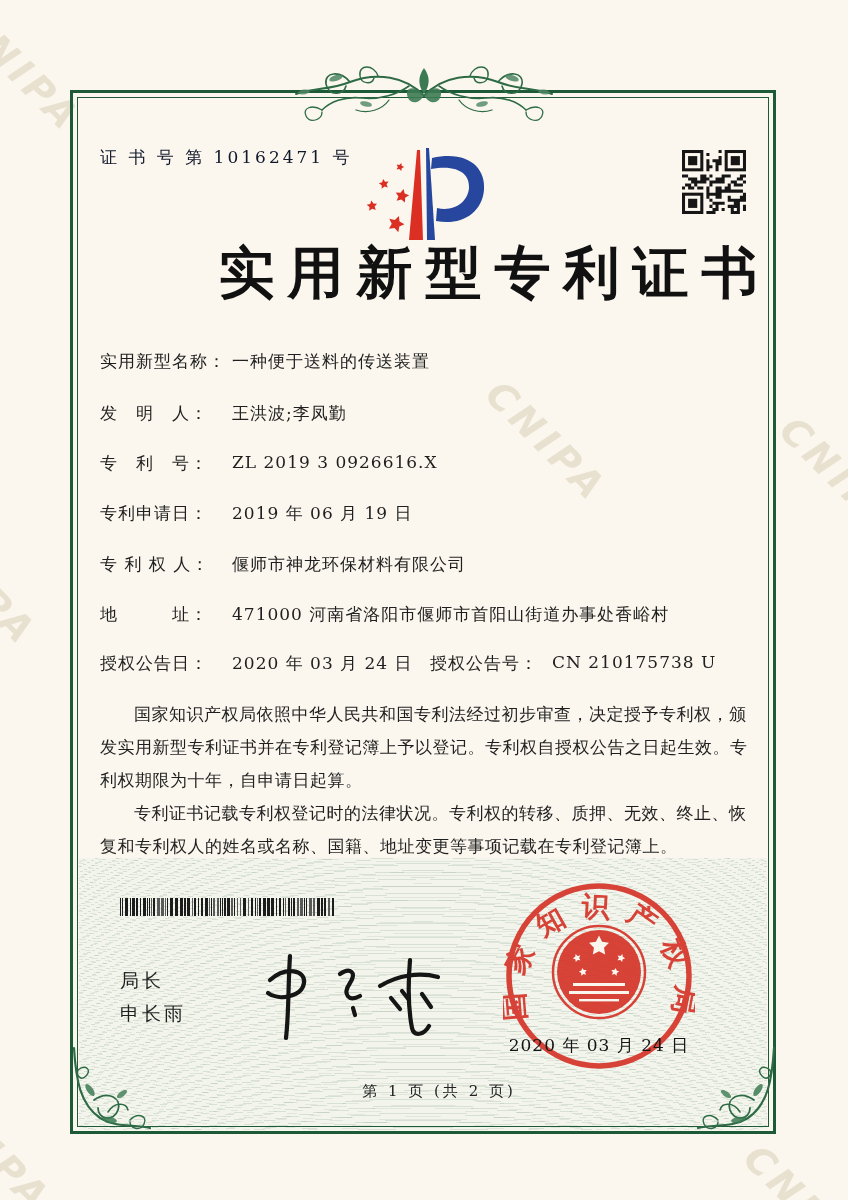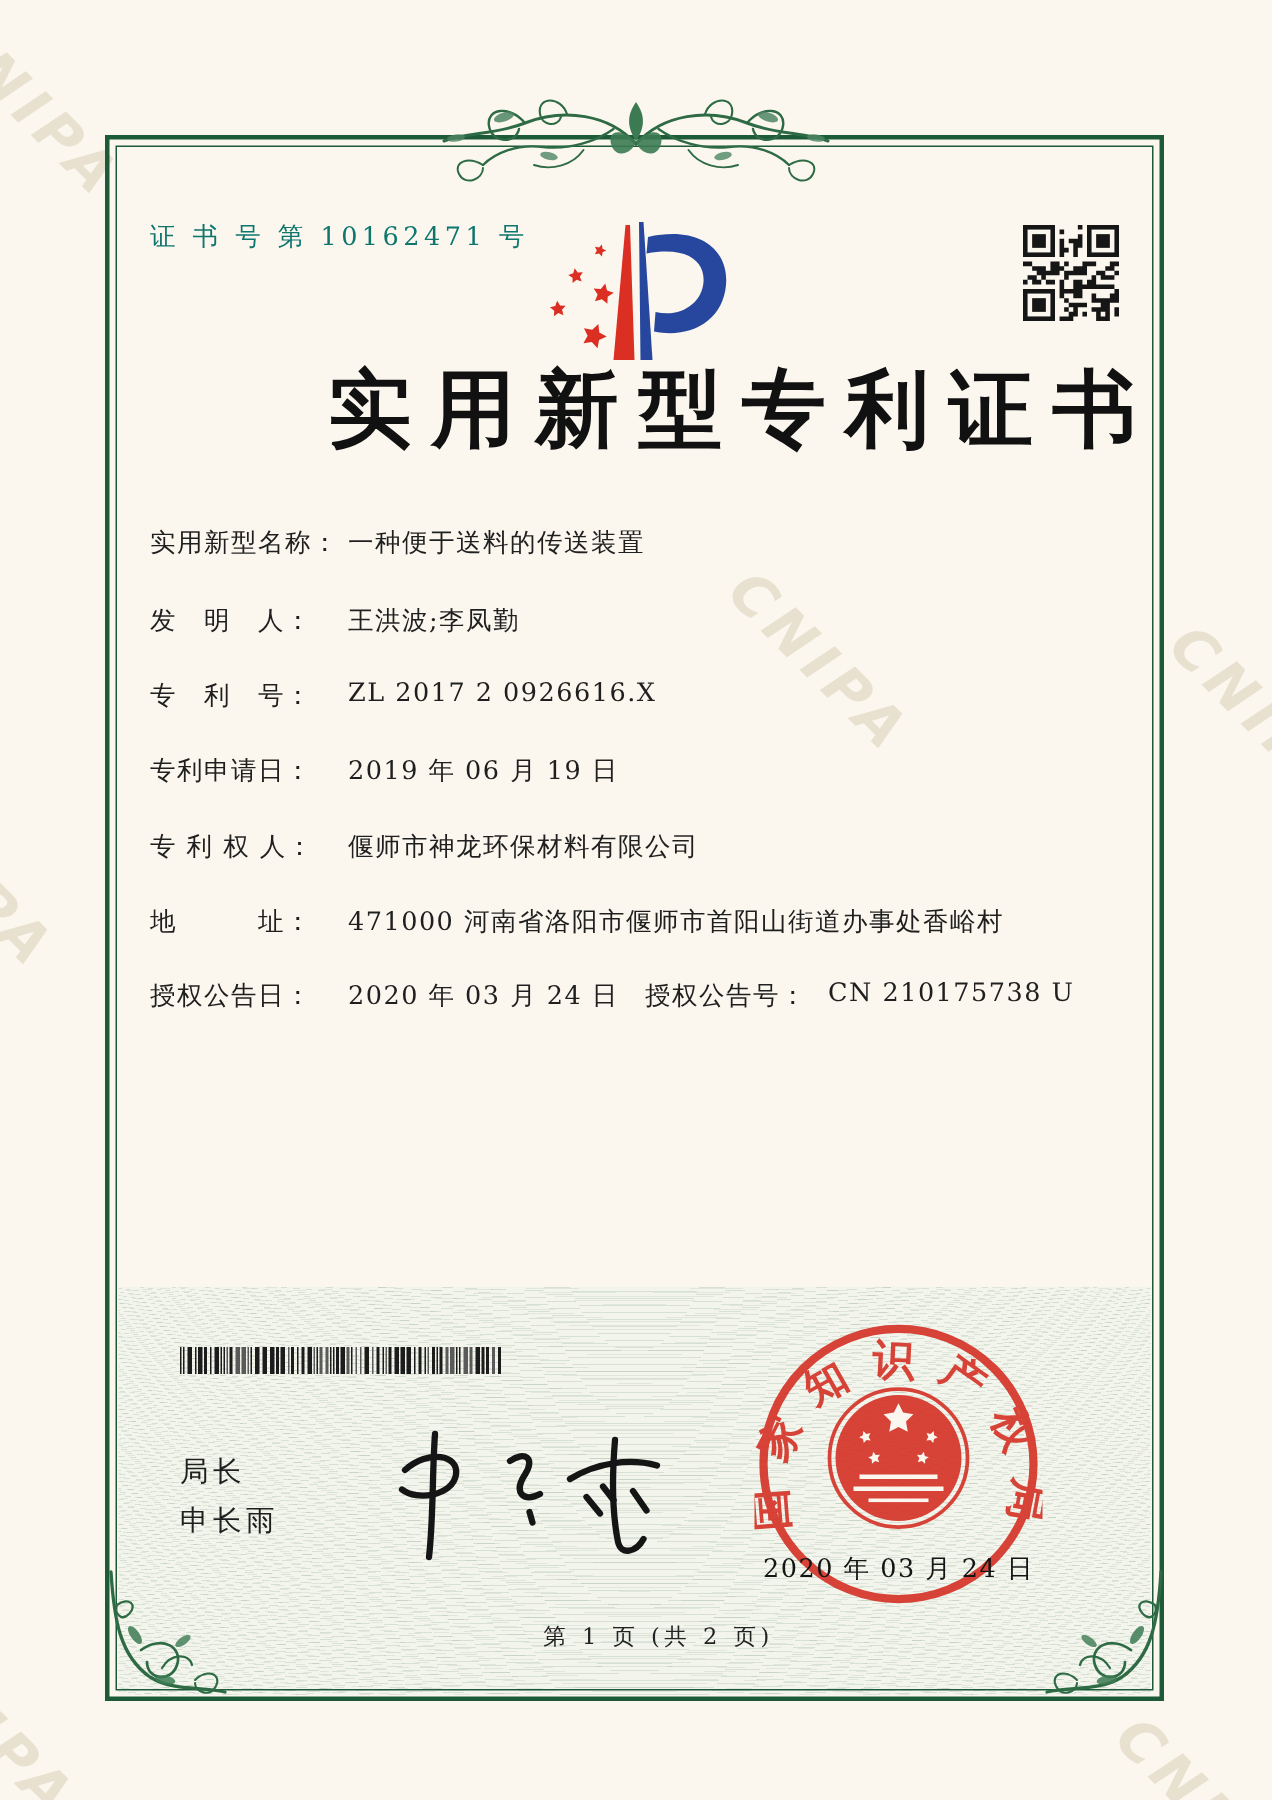--- a/index.html
+++ b/index.html
@@ -34,21 +34,21 @@
   .frame-inner{
     position:absolute;left:4px;top:4px;right:4px;bottom:4px;
     border:1px solid #1d5a38;
   }
   .ornament-top{position:absolute;z-index:4;left:274px;top:54px;}
   .corner-orn{position:absolute;z-index:4;}
   .corner-bl{left:64px;top:1042px;}
   .corner-br{left:692px;top:1042px;transform:scaleX(-1);}
   
   .content{position:absolute;z-index:5;left:0;top:0;width:848px;height:1200px;}
-  .cert-number{position:absolute;left:100px;top:146px;font-size:17px;letter-spacing:3px;color:#0f766e;}
+  .cert-number{position:absolute;left:100px;top:146px;font-size:17px;letter-spacing:3px;color:#0f172a;}
   .logo{position:absolute;left:340px;top:136px;}
   .qr{position:absolute;left:682px;top:150px;}
   .title{
     position:absolute;left:70px;top:236px;width:836px;text-align:center;
     font-size:56px;font-weight:bold;letter-spacing:13px;text-indent:13px;color:#111;
   }
   .field-row{position:absolute;left:100px;width:660px;display:flex;font-size:17px;letter-spacing:1px;}
   .f-label{flex:0 0 132px;white-space:pre;}
   .f-value{flex:1;}
   .grant-row{position:absolute;left:100px;top:652px;width:660px;height:24px;font-size:17px;letter-spacing:1px;}
@@ -172,21 +172,21 @@
     <div class="field-row" style="top:350px">
       <span class="f-label">实用新型名称：</span>
       <span class="f-value">一种便于送料的传送装置</span>
     </div>
     <div class="field-row" style="top:402px">
       <span class="f-label">发　明　人：</span>
       <span class="f-value">王洪波;李凤勤</span>
     </div>
     <div class="field-row" style="top:452px">
       <span class="f-label">专　利　号：</span>
-      <span class="f-value">ZL 2017 2 0926616.X</span>
+      <span class="f-value">ZL 2019 3 0926616.X</span>
     </div>
     <div class="field-row" style="top:502px">
       <span class="f-label">专利申请日：</span>
       <span class="f-value">2019 年 06 月 19 日</span>
     </div>
     <div class="field-row" style="top:553px">
       <span class="f-label">专 利 权 人：</span>
       <span class="f-value">偃师市神龙环保材料有限公司</span>
     </div>
     <div class="field-row" style="top:603px">
@@ -194,20 +194,24 @@
       <span class="f-value">471000 河南省洛阳市偃师市首阳山街道办事处香峪村</span>
     </div>
 
     <div class="grant-row">
       <span style="left:0">授权公告日：</span>
       <span style="left:132px">2020 年 03 月 24 日</span>
       <span style="left:330px">授权公告号：</span>
       <span style="left:452px">CN 210175738 U</span>
     </div>
 
+    <div class="paras">
+      <p>国家知识产权局依照中华人民共和国专利法经过初步审查，决定授予专利权，颁发实用新型专利证书并在专利登记簿上予以登记。专利权自授权公告之日起生效。专利权期限为十年，自申请日起算。</p>
+      <p>专利证书记载专利权登记时的法律状况。专利权的转移、质押、无效、终止、恢复和专利权人的姓名或名称、国籍、地址变更等事项记载在专利登记簿上。</p>
+    </div>
 
     <svg id="barcode-svg" class="barcode" width="218" height="18" viewBox="0 0 218 18">
         <rect x="0" y="0" width="1" height="18" fill="#1c1c1c"></rect>
         <rect x="2" y="0" width="1" height="18" fill="#1c1c1c"></rect>
         <rect x="5" y="0" width="3" height="18" fill="#1c1c1c"></rect>
         <rect x="10" y="0" width="1" height="18" fill="#1c1c1c"></rect>
         <rect x="12" y="0" width="3" height="18" fill="#1c1c1c"></rect>
         <rect x="16" y="0" width="2" height="18" fill="#1c1c1c"></rect>
         <rect x="20" y="0" width="1" height="18" fill="#1c1c1c"></rect>
         <rect x="23" y="0" width="3" height="18" fill="#1c1c1c"></rect>

